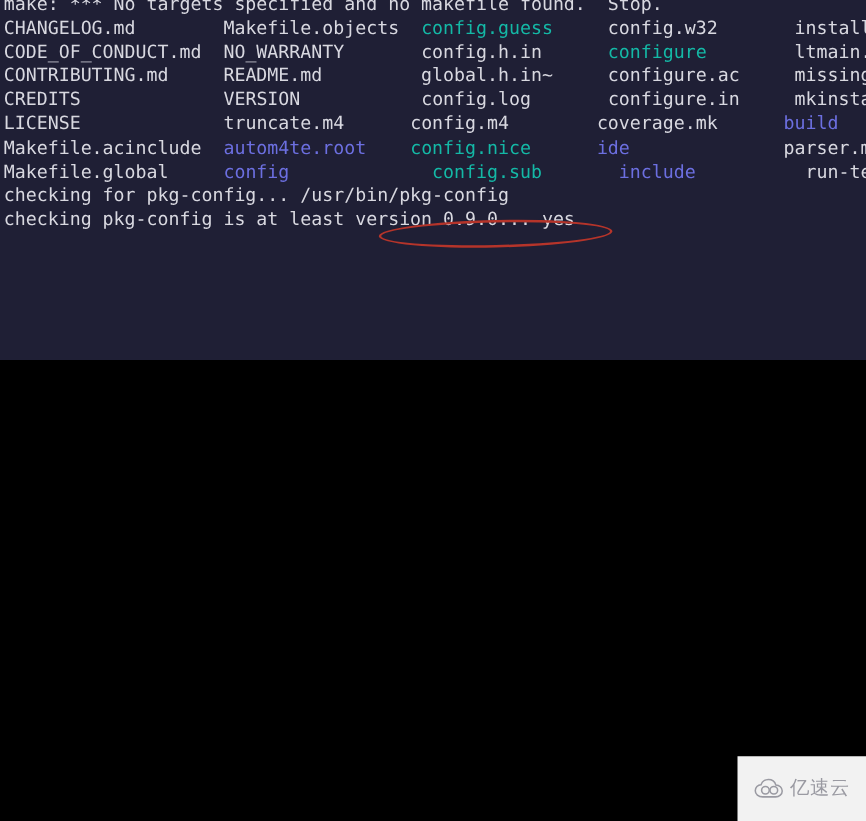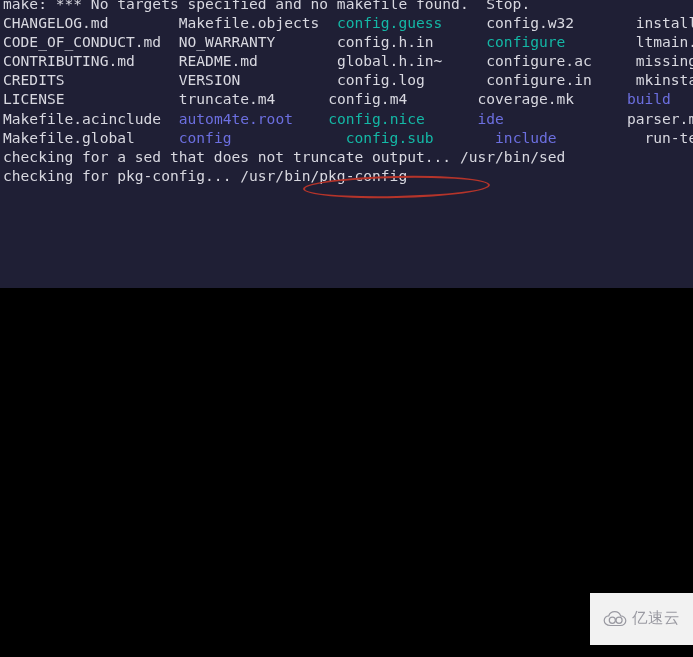--- a/index.html
+++ b/index.html
@@ -70,21 +70,21 @@
     top: 288px;
     width: 693px;
     height: 369px;
     background: #000000;
   }
 
   
   #watermark {
     position: absolute;
     right: 0px;
-    bottom: 12px;
+    bottom: 0px;
     width: 103px;
     height: 52px;
     background: #f2f2f2;
     display: flex;
     align-items: center;
     justify-content: center;
     gap: 3px;
   }
   #watermark .wm-icon {
     width: 26px;
@@ -105,22 +105,22 @@
 <div id="terminal">
   <div id="terminal-scroll">
       <div class="term-line" id="line-make-error"><span class="c-file">make: *** No targets specified and no makefile found.  Stop.</span></div>
       <div class="term-line" id="ls-row-1"><span class="c-file">CHANGELOG.md</span><span>        </span><span class="c-file">Makefile.objects</span><span>  </span><span class="c-exec">config.guess</span><span>     </span><span class="c-file">config.w32</span><span>       </span><span class="c-file">install-sh</span></div>
       <div class="term-line" id="ls-row-2"><span class="c-file">CODE_OF_CONDUCT.md</span><span>  </span><span class="c-file">NO_WARRANTY</span><span>       </span><span class="c-file">config.h.in</span><span>      </span><span class="c-exec">configure</span><span>        </span><span class="c-file">ltmain.sh</span></div>
       <div class="term-line" id="ls-row-3"><span class="c-file">CONTRIBUTING.md</span><span>     </span><span class="c-file">README.md</span><span>         </span><span class="c-file">global.h.in~</span><span>     </span><span class="c-file">configure.ac</span><span>     </span><span class="c-file">missing</span></div>
       <div class="term-line" id="ls-row-4"><span class="c-file">CREDITS</span><span>             </span><span class="c-file">VERSION</span><span>           </span><span class="c-file">config.log</span><span>       </span><span class="c-file">configure.in</span><span>     </span><span class="c-file">mkinstalldirs</span></div>
       <div class="term-line" id="ls-row-5"><span class="c-file">LICENSE</span><span>             </span><span class="c-file">truncate.m4</span><span>      </span><span class="c-file">config.m4</span><span>        </span><span class="c-file">coverage.mk</span><span>      </span><span class="c-dir">build</span></div>
       <div class="term-line" id="ls-row-6"><span class="c-file">Makefile.acinclude</span><span>  </span><span class="c-dir">autom4te.root</span><span>    </span><span class="c-exec">config.nice</span><span>      </span><span class="c-dir">ide</span><span>              </span><span class="c-file">parser.mk</span></div>
       <div class="term-line" id="ls-row-7"><span class="c-file">Makefile.global</span><span>     </span><span class="c-dir">config</span><span>             </span><span class="c-exec">config.sub</span><span>       </span><span class="c-dir">include</span><span>          </span><span class="c-file">run-tests.php</span></div>
-      <div class="term-line" id="line-check-sed"><span class="c-file">checking for a sed that does not truncate output... /usr/bin/sed</span></div>
       <div class="term-line" id="line-check-pkgconfig"><span class="c-file">checking for pkg-config... /usr/bin/pkg-config</span></div>
+      <div class="term-line" id="line-check-pkgconfig-version"><span class="c-file">checking pkg-config is at least version 0.9.0... yes</span></div>
     </div>
 </div>
 
 <div id="annotation-ellipse"></div>
 
 <div id="below-fill"></div>
 
 <div id="watermark">
   <svg class="wm-icon" viewBox="0 0 34 22">
     <path d="M9.5 19.5 C4.8 19.5 1.6 16.6 1.6 13.0 C1.6 9.7 4.2 7.0 7.6 6.8 C8.6 3.6 11.7 1.4 15.3 1.4 C19.0 1.4 22.1 3.7 23.1 7.0 C26.8 7.1 29.8 9.9 29.8 13.3 C29.8 16.7 26.7 19.5 22.9 19.5 Z" fill="none" stroke="#9a9aa2" stroke-width="1.6"></path>

